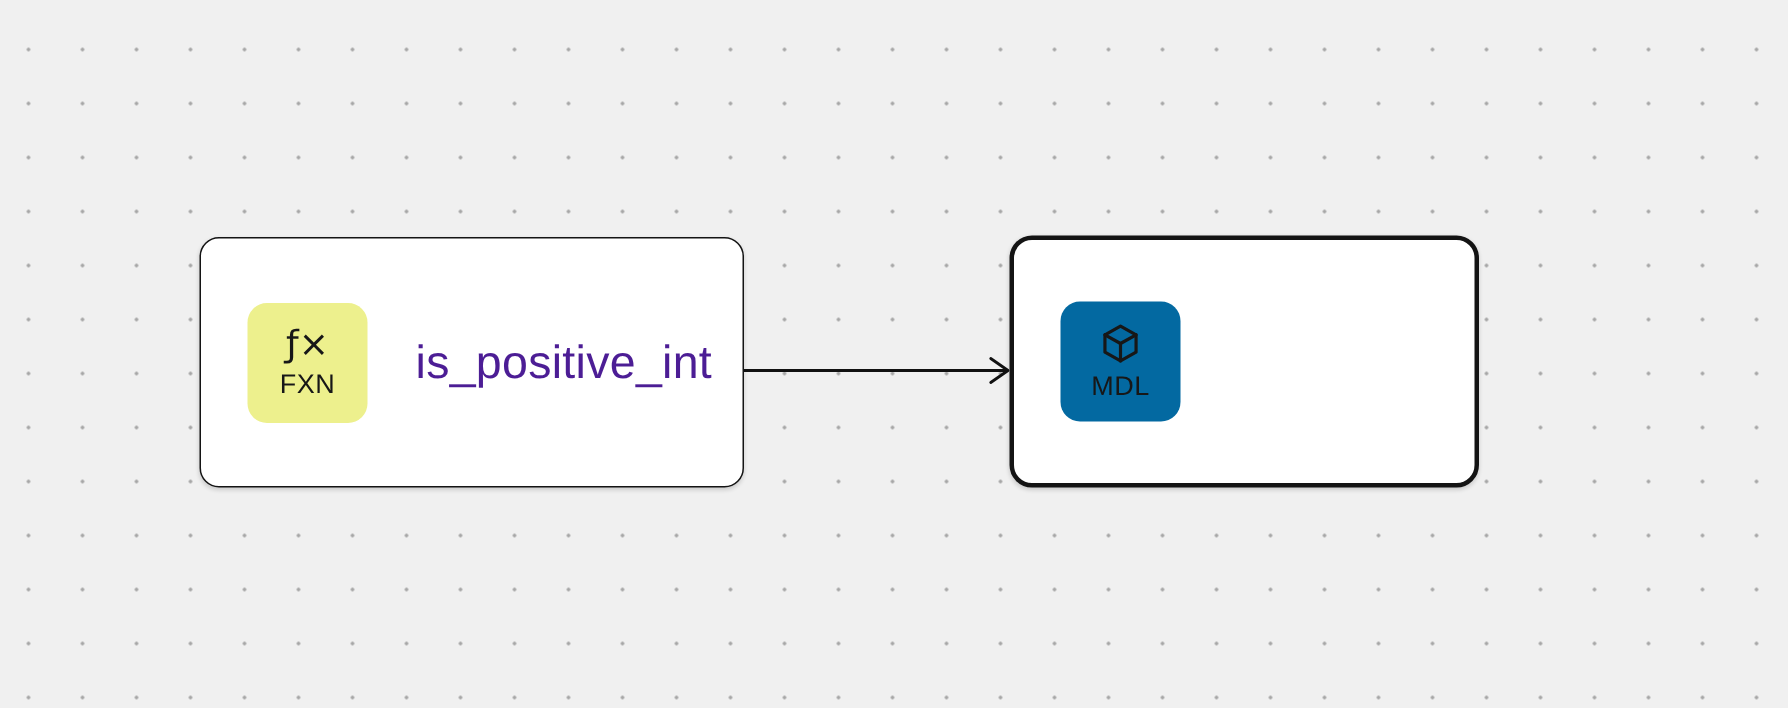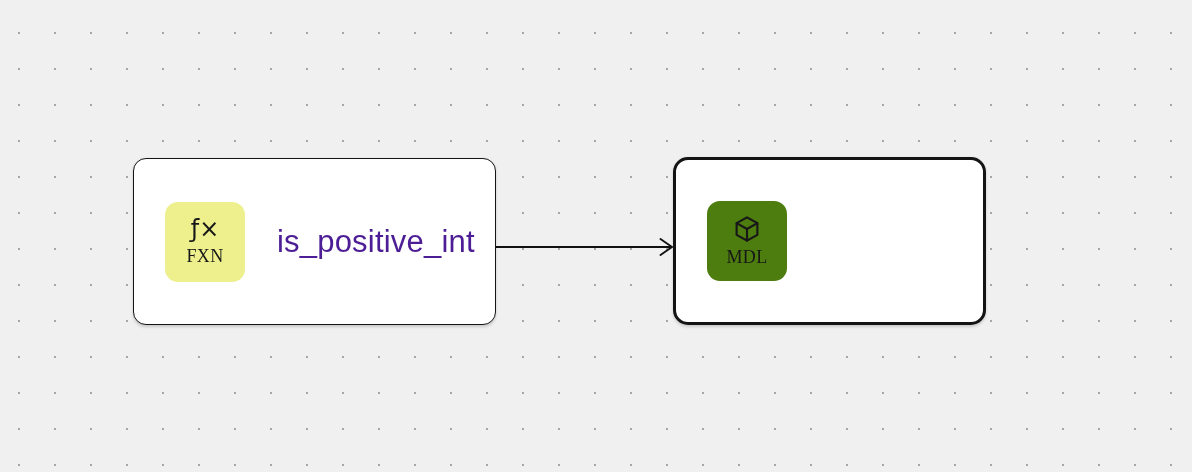--- a/index.html
+++ b/index.html
@@ -38,21 +38,21 @@
     display: flex; flex-direction: column;
     align-items: center; justify-content: center;
     flex: 0 0 auto;
   }
   .badge-icon {
     font-size: 24px; line-height: 1.1; color: #171717;
     font-family: "DejaVu Sans", sans-serif;
   }
   .badge-icon svg { display: block; }
   .badge-label {
-    font-family: Liberation Serif, serif;
+    font-family: Liberation Sans, sans-serif;
     font-size: 18px; line-height: 1.15; margin-top: 3px;
     color: #171717; letter-spacing: 0.3px;
   }
 
   .node-title {
     font-size: 31px;
     font-weight: 500;
     color: #4c1d95;
     letter-spacing: 0.2px;
     white-space: nowrap;
@@ -72,21 +72,21 @@
 
   <div class="node node-function">
     <div class="badge" style="background: rgb(237, 240, 141);">
       <span class="badge-icon">ƒ×</span>
       <span class="badge-label">FXN</span>
     </div>
     <span class="node-title">is_positive_int</span>
   </div>
 
   <div class="node node-model">
-    <div class="badge" style="background: #4d7c0f;">
+    <div class="badge" style="background: #0369a1;">
       <span class="badge-icon">
         <svg width="30" height="30" viewBox="0 0 24 24" fill="none" stroke="#171717" stroke-width="1.7" stroke-linejoin="round" stroke-linecap="round">
           <path d="M12 2.7 L20.3 7.35 V16.65 L12 21.3 L3.7 16.65 V7.35 Z"></path>
           <path d="M3.7 7.35 L12 12 L20.3 7.35"></path>
           <path d="M12 12 V21.3"></path>
         </svg>
       </span>
       <span class="badge-label">MDL</span>
     </div>
   </div>

